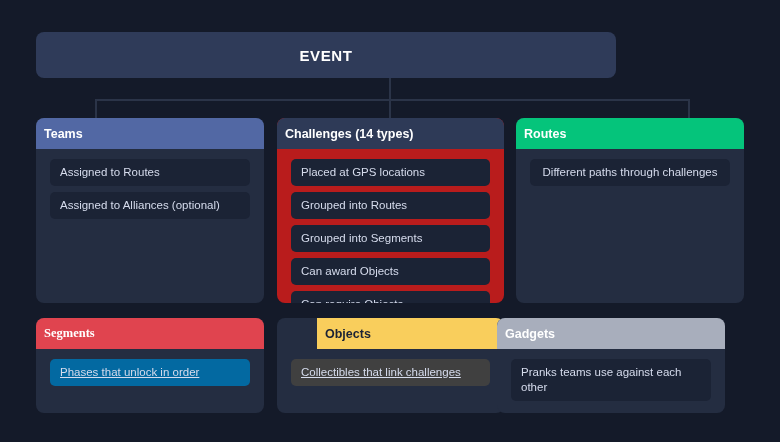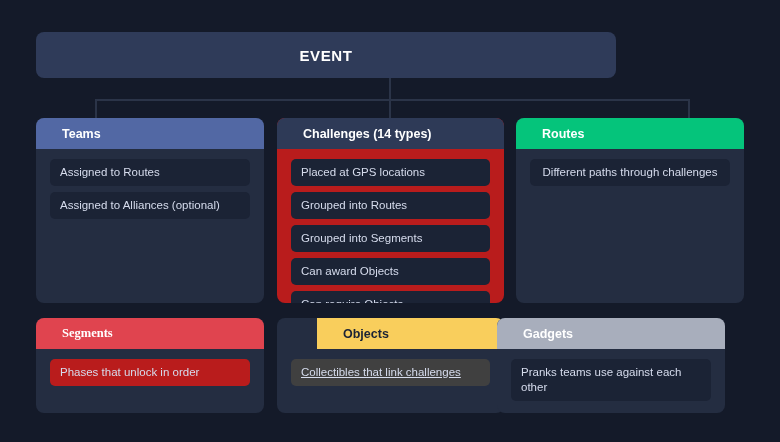--- a/index.html
+++ b/index.html
@@ -81,21 +81,21 @@
     position: absolute;
     background: #242d41;
     border-radius: 8px;
     overflow: hidden;
     box-sizing: border-box;
   }
   .card-header {
     height: 31px;
     display: flex;
     align-items: center;
-    padding: 0 26px;
+    padding: 0 8px;
     box-sizing: border-box;
   }
   .card-header-title {
     font-size: 12.5px;
     font-weight: bold;
     color: #ffffff;
   }
   .card-body {
     padding: 10px 14px 12px 14px;
     display: flex;
@@ -168,21 +168,21 @@
     <div class="card-body">
       <div class="item" style="background: rgb(27, 35, 53); color: rgb(214, 220, 237);">Different paths through challenges</div>
     </div>
   </div>
 
   <div class="card card-segments" style="background: rgb(36, 45, 65);">
     <div class="card-header" style="background: rgb(224, 68, 79); font-family: Liberation Serif, serif;">
       <span class="card-header-title" style="color: rgb(255, 255, 255);">Segments</span>
     </div>
     <div class="card-body">
-      <div class="item" style="background: #b91c1c; color: rgb(214, 220, 237);">Phases that unlock in order</div>
+      <div class="item" style="background: #0369a1; color: rgb(214, 220, 237); text-decoration: underline;">Phases that unlock in order</div>
     </div>
   </div>
 
   <div class="card card-objects" style="background: rgb(36, 45, 65);">
     <div class="card-header" style="background: rgb(249, 206, 92); margin-left: 40px;">
       <span class="card-header-title" style="color: rgb(27, 35, 53);">Objects</span>
     </div>
     <div class="card-body">
       <div class="item" style="background: #404040; color: rgb(214, 220, 237); text-decoration: underline;">Collectibles that link challenges</div>
     </div>

